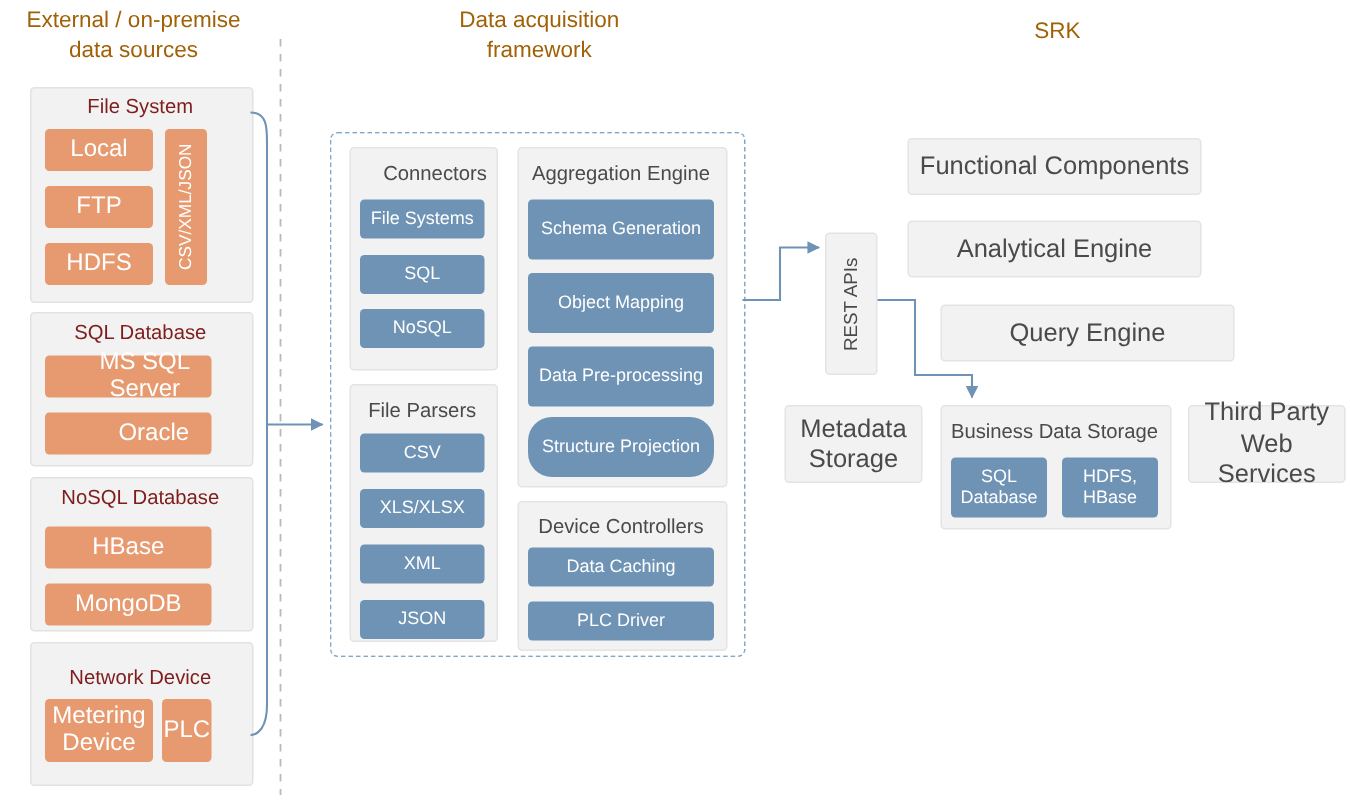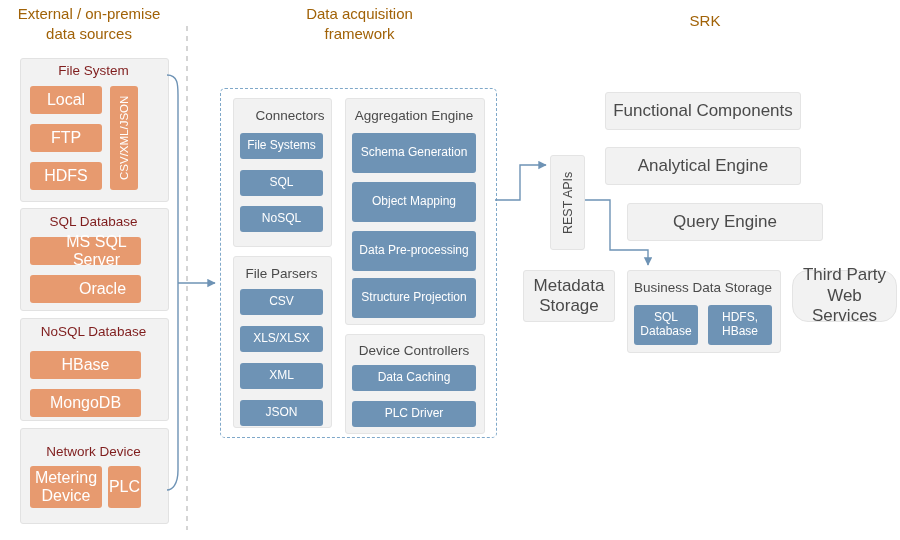--- a/index.html
+++ b/index.html
@@ -188,41 +188,41 @@
   <div class="blue-box" style="left:240px; top:289px; width:83px; height:26px;">CSV</div>
   <div class="blue-box" style="left:240px; top:326px; width:83px; height:26px;">XLS/XLSX</div>
   <div class="blue-box" style="left:240px; top:363px; width:83px; height:26px;">XML</div>
   <div class="blue-box" style="left:240px; top:400px; width:83px; height:26px;">JSON</div>
 
   <div class="inner-panel" style="left:345px; top:98px; width:138px; height:225px;"></div>
   <div class="panel-title" style="left:345px; top:108px; width:138px;">Aggregation Engine</div>
   <div class="blue-box" style="left:352px; top:133px; width:124px; height:40px;">Schema Generation</div>
   <div class="blue-box" style="left:352px; top:182px; width:124px; height:40px;">Object Mapping</div>
   <div class="blue-box" style="left:352px; top:231px; width:124px; height:40px;">Data Pre-processing</div>
-  <div class="blue-box" style="left:352px; top:278px; width:124px; height:40px;">Structure Projection</div>
+  <div class="blue-box" style="left:352px; top:278px; width:124px; height:40px;border-radius:16px;">Structure Projection</div>
 
   <div class="inner-panel" style="left:345px; top:334px; width:138px; height:98px;"></div>
   <div class="panel-title" style="left:345px; top:343px; width:138px;">Device Controllers</div>
   <div class="blue-box" style="left:352px; top:365px; width:124px; height:26px;">Data Caching</div>
   <div class="blue-box" style="left:352px; top:401px; width:124px; height:26px;">PLC Driver</div>
 
   <div class="vert-text-grey" style="left:550px; top:155px; width:35px; height:95px;">REST APIs</div>
 
   <div class="grey-panel" style="left:605px; top:92px; width:196px; height:38px;">Functional Components</div>
   <div class="grey-panel" style="left:605px; top:147px; width:196px; height:38px;">Analytical Engine</div>
   <div class="grey-panel" style="left:627px; top:203px; width:196px; height:38px;">Query Engine</div>
 
   <div class="grey-panel" style="left:523px; top:270px; width:92px; height:52px;">Metadata Storage</div>
 
   <div class="inner-panel" style="left:627px; top:270px; width:152px; height:81px;"></div>
   <div class="panel-title" style="left:624px; top:280px; width:158px;">Business Data Storage</div>
   <div class="blue-box" style="left:634px; top:305px; width:64px; height:40px;">SQL Database</div>
   <div class="blue-box" style="left:708px; top:305px; width:64px; height:40px;">HDFS, HBase</div>
 
-  <div class="grey-panel" style="left:792px; top:270px; width:105px; height:52px;border-radius:16px;">Third Party Web Services</div>
+  <div class="grey-panel" style="left:792px; top:270px; width:105px; height:52px;">Third Party Web Services</div>
 
   <svg class="overlay">
     <defs>
       <marker id="arrowblue" markerWidth="7" markerHeight="7" refX="5.5" refY="3" orient="auto">
         <path d="M0,0 L6,3 L0,6 z" fill="#6e93b5"></path>
       </marker>
     </defs>
 
     <line x1="187" y1="26" x2="187" y2="530" stroke="#b9b9b9" stroke-width="1.2" stroke-dasharray="5,5"></line>
 

